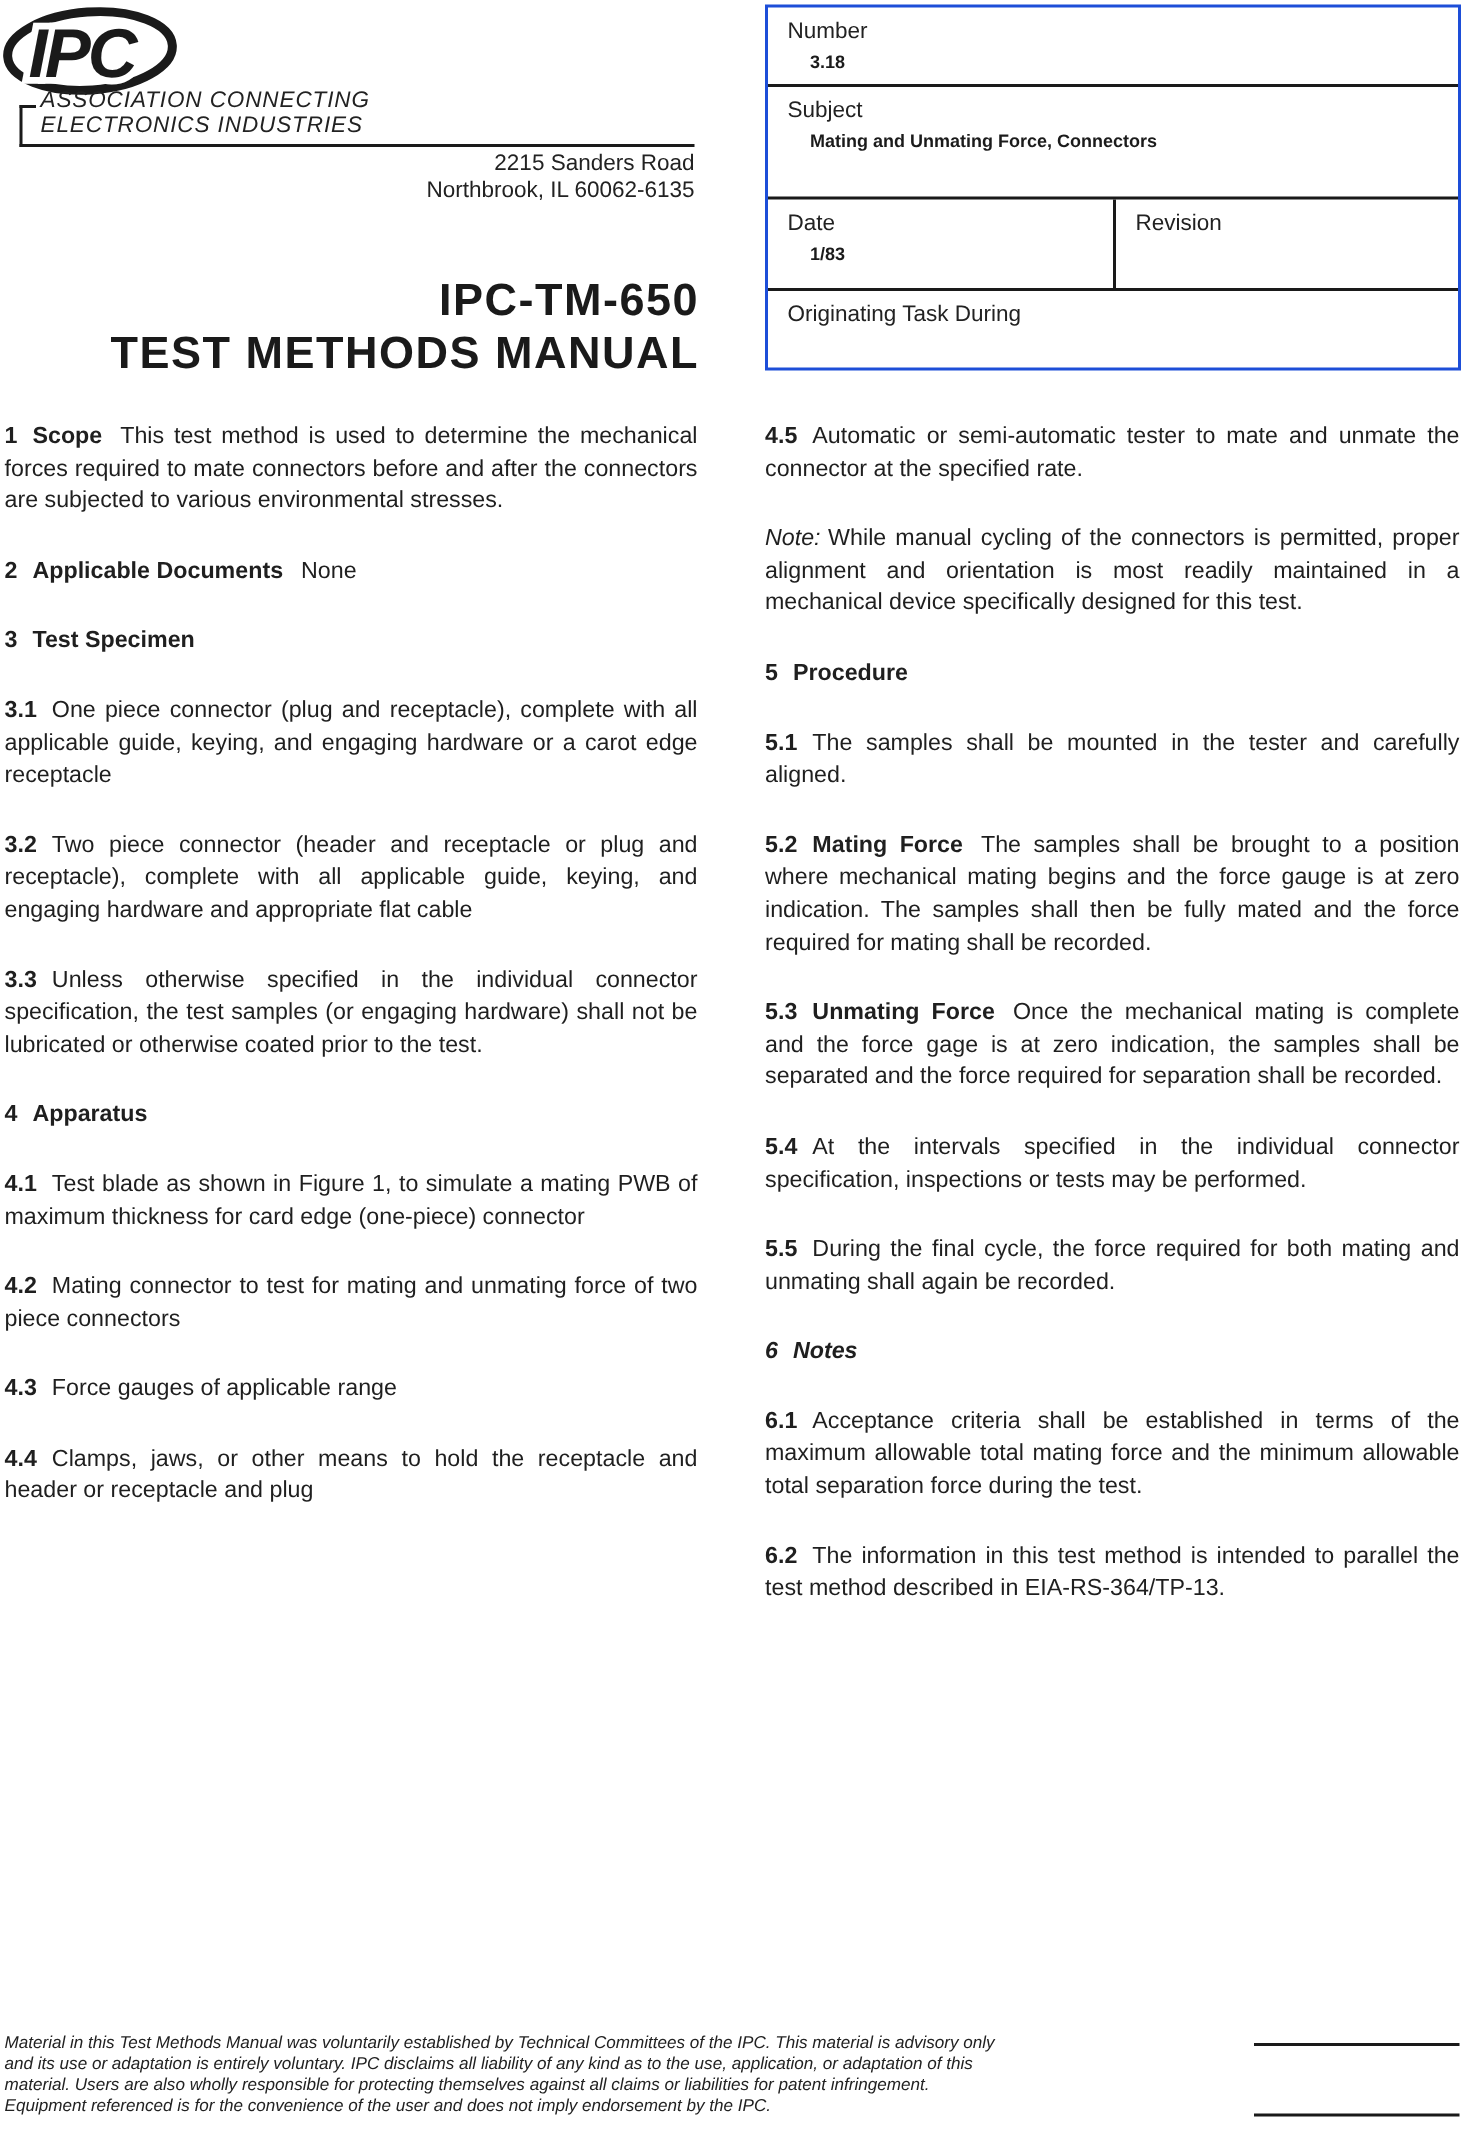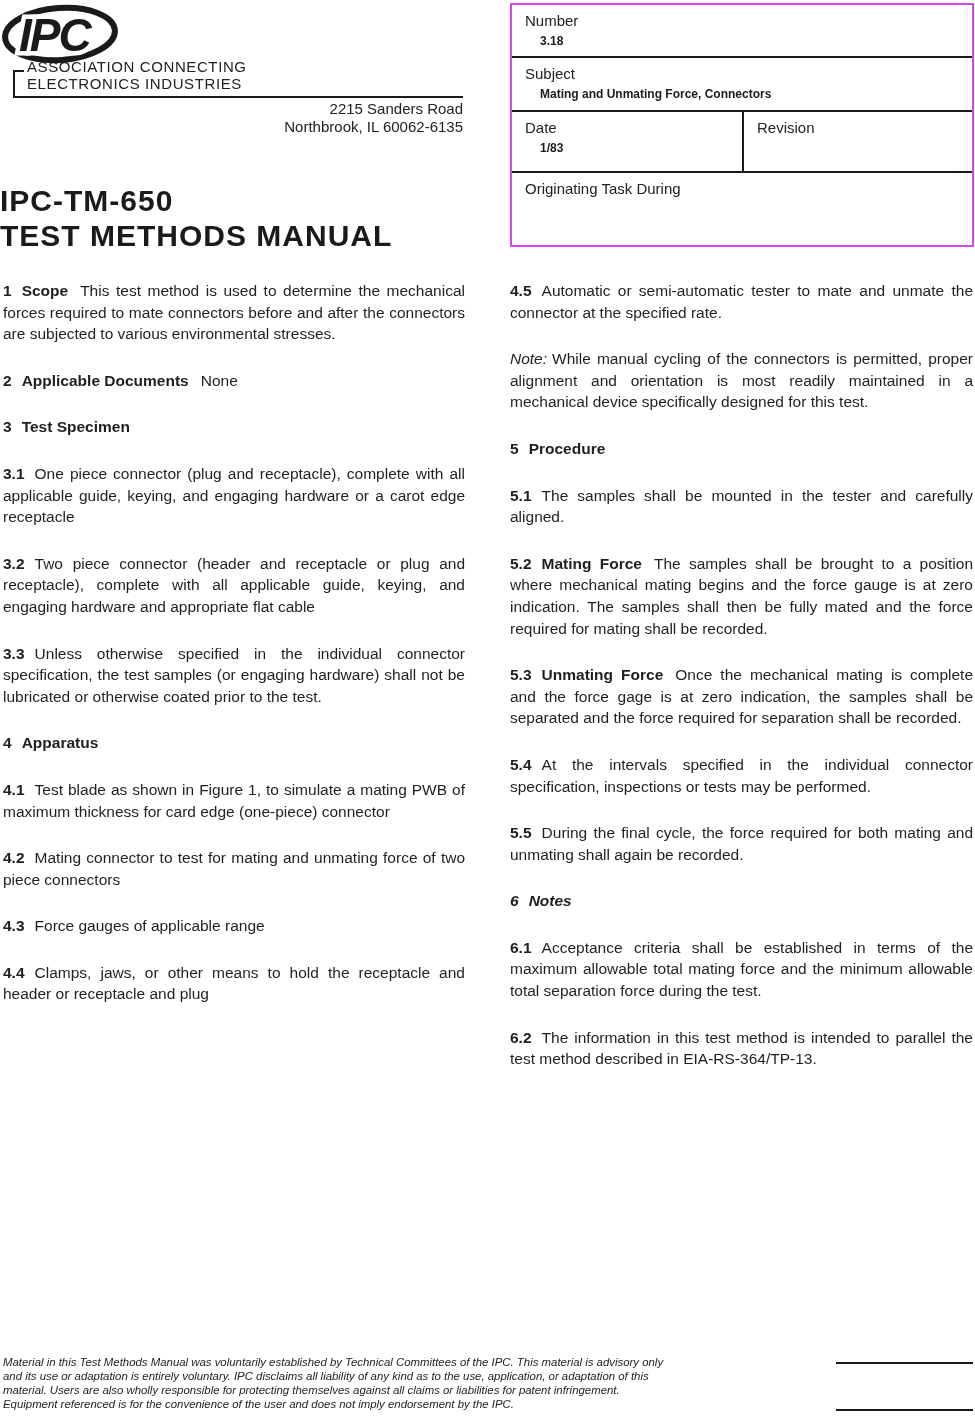--- a/index.html
+++ b/index.html
@@ -10,56 +10,56 @@
     height: 1419px;
     font-family: "Liberation Sans", sans-serif;
     color: #1b1b1b;
     overflow: hidden;
   }
 
   
   .logo-wrap { position: absolute; left: 2px; top: 4px; width: 120px; height: 60px; }
   .org-block {
     position: absolute; left: 27px; top: 58px;
-    font-size: 15px; line-height: 17px;
+    font-style: italic; font-size: 15px; line-height: 17px;
     letter-spacing: 0.6px; color: #222;
     white-space: nowrap;
   }
   .bracket-tick  { position: absolute; left: 13px; top: 70px; width: 11px; height: 2px; background: #1a1a1a; }
   .bracket-vert  { position: absolute; left: 13px; top: 70px; width: 2px; height: 28px; background: #1a1a1a; }
   .bracket-rule  { position: absolute; left: 13px; top: 96px; width: 450px; height: 2px; background: #1a1a1a; }
 
   .address {
     position: absolute; top: 100px; left: 0; width: 463px;
     text-align: right; font-size: 15px; line-height: 17.5px; color: #222;
   }
 
   .doc-title {
     position: absolute; left: 0; top: 184px; width: 466px;
-    text-align: left; font-weight: 700; color: #1a1a1a;
+    text-align: right; font-weight: 700; color: #1a1a1a;
   }
   .doc-title .t1 { font-size: 30px; line-height: 34px; letter-spacing: 1px; }
   .doc-title .t2 { font-size: 30px; line-height: 36px; letter-spacing: 1px; }
 
   
   .info-table {
     position: absolute; left: 510px; top: 3px; width: 464px; height: 244px;
-    border: 2px solid #d946ef;
+    border: 2px solid #1d4ed8;
     display: flex; flex-direction: column;
   }
   .it-row { border-bottom: 2px solid #1a1a1a; }
   .it-row:last-child { border-bottom: none; flex: 1; }
   .it-row.split { display: flex; }
   .it-cell { padding: 7px 0 0 13px; }
   .it-cell.left { width: 232px; border-right: 2px solid #1a1a1a; }
   .it-cell.right { flex: 1; border-radius: 27px; }
   .it-label { font-size: 15px; color: #222; }
   .it-value { font-size: 12px; font-weight: 700; margin-top: 5px; padding-left: 15px; }
   .row-number   { height: 53px; }
-  .row-subject  { height: 54px; }
+  .row-subject  { height: 75px; }
   .row-daterev  { height: 61px; }
 
   
   .col {
     position: absolute; top: 280px;
     font-size: 15.5px; line-height: 21.6px;
     text-align: justify; color: #1f1f1f;
   }
   .col-left  { left: 3px;   width: 462px; }
   .col-right { left: 510px; width: 463px; }

